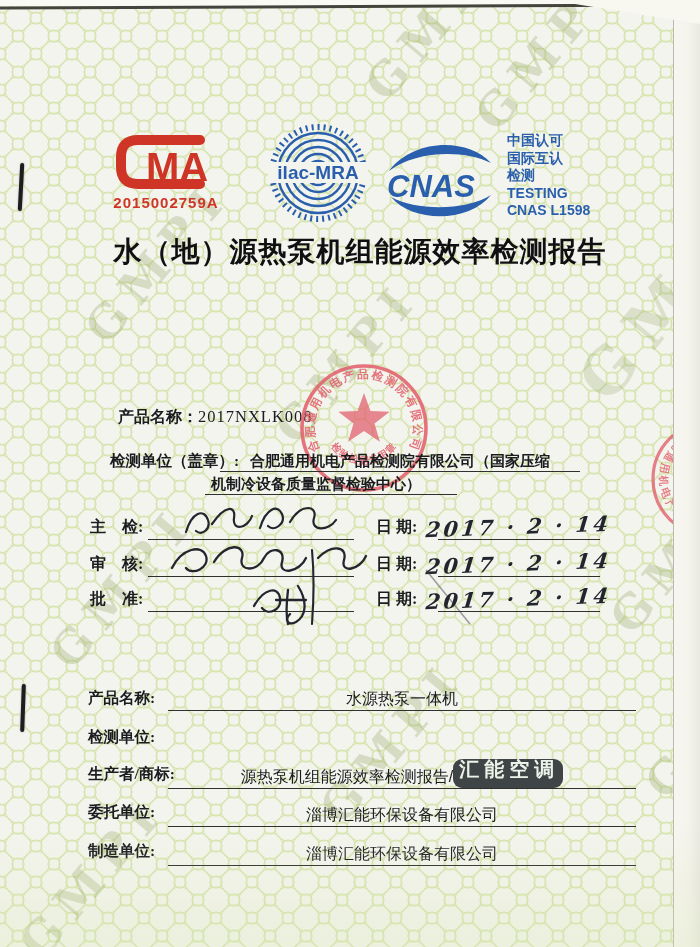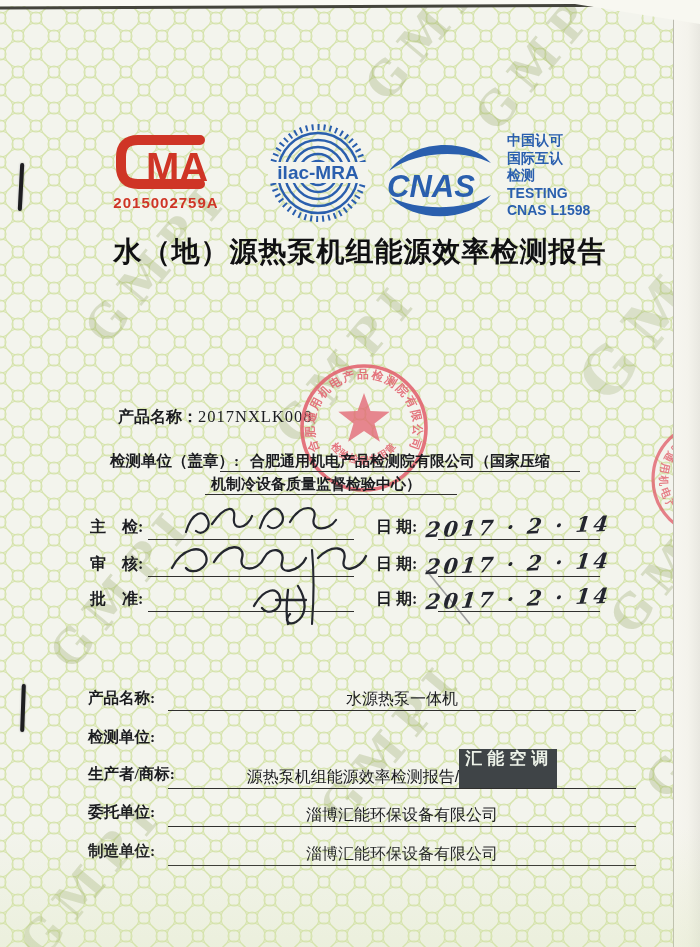--- a/index.html
+++ b/index.html
@@ -20,23 +20,23 @@
   
   .hand{font-family:"DejaVu Serif",serif;font-style:italic;font-weight:600;
         font-size:21px;letter-spacing:3px;color:#23252e;
         transform:rotate(-2deg) skewX(-8deg);white-space:nowrap;}
   
   .title{font-size:28px;font-weight:700;letter-spacing:1px;text-align:center;color:#101012;}
   
   .accred{font-family:"Liberation Sans","DejaVu Sans",sans-serif;font-weight:700;
           font-size:14px;line-height:17.5px;color:#2a5fae;}
   
-  .badge{background:#3f4447;color:#edf2e8;font-weight:700;font-size:17px;
-         letter-spacing:5px;padding:1px 4px 20px 6px;line-height:18px;
-         font-family:"Liberation Sans","DejaVu Sans",sans-serif;}
+  .badge{background:#3f4447;color:#edf2e8;font-weight:700;font-size:20px;
+         letter-spacing:5px;padding:1px 4px 10px 6px;line-height:18px;
+         font-family:"Liberation Sans","DejaVu Sans",sans-serif;border-radius:9px;}
   .cert-no{font-family:"Liberation Sans","DejaVu Sans",sans-serif;font-weight:700;
            font-size:15px;letter-spacing:1px;color:#cf3526;text-align:center;}
   .staple{position:absolute;width:4px;height:48px;background:#1d1d20;border-radius:2px;
           box-shadow:0 0 2px rgba(0,0,0,.4), -1px 0 0 rgba(255,255,255,.7);}
   .edge-strip{position:absolute;top:0;right:0;width:26px;height:947px;
               background:linear-gradient(90deg,#f7f6f0 0%,#f4f3ec 55%,#e9e8e1 100%);
               border-left:1px solid rgba(130,130,115,.45);}
   .top-white{position:absolute;top:0;left:0;width:700px;height:6px;background:#fafaf4;}
   .top-dark{position:absolute;top:5px;left:0;width:700px;height:2.5px;background:#44443c;
             transform:rotate(-0.25deg);}

